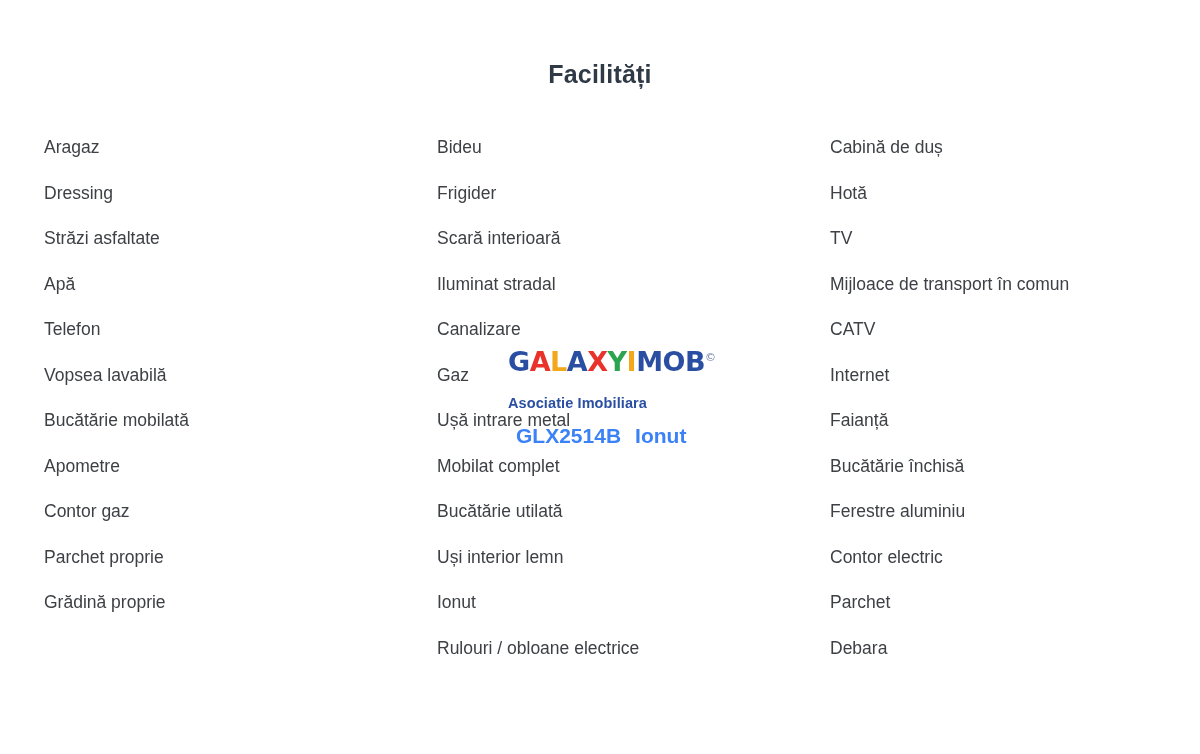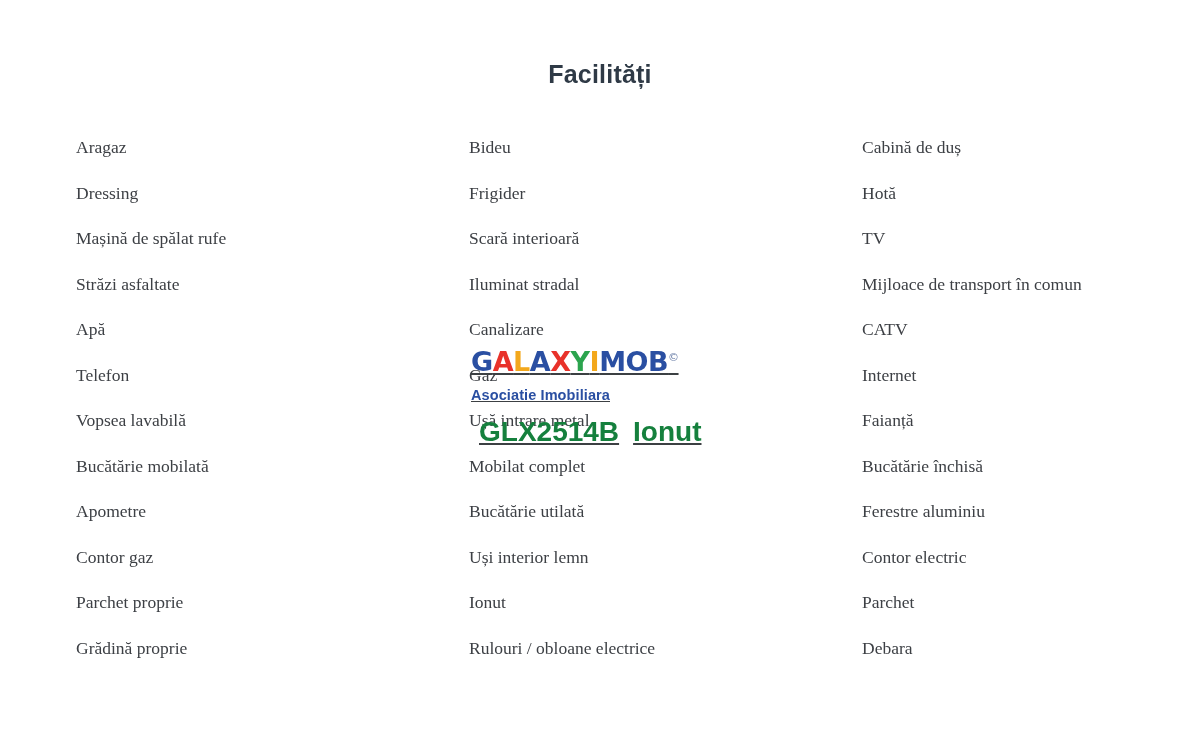--- a/index.html
+++ b/index.html
@@ -26,45 +26,43 @@
     font-size: 25px;
     font-weight: bold;
     color: #2f3a46;
     margin: 0;
     padding-top: 60px;
     letter-spacing: 0.2px;
   }
   .facilities-grid {
     display: grid;
     grid-template-columns: 393px 393px 393px;
-    padding-left: 76px;
+    padding-left: 44px;
     padding-top: 36px;
     box-sizing: border-box;
-    font-family: Liberation Serif, serif;
   }
   .facility-column {
     display: flex;
     flex-direction: column;
   }
   .facility-item {
     font-size: 17.5px;
     line-height: 45.5px;
     color: #3d4045;
     white-space: nowrap;
     font-weight: 400;
   }
   
   .watermark {
     position: absolute;
-    left: 471px;
+    left: 508px;
     top: 348px;
     width: 230px;
     pointer-events: none;
     user-select: none;
-    text-decoration: underline;
   }
   .wm-logo {
     font-size: 27px;
     font-weight: bold;
     letter-spacing: -0.5px;
     line-height: 1;
     white-space: nowrap;
     font-family: "DejaVu Sans", sans-serif;
   }
   .wm-logo .c1 { color: #2a4fa2; }
@@ -75,53 +73,52 @@
   .wm-logo .c6 { color: #2ba44e; }
   .wm-logo .c7 { color: #f3a81c; }
   .wm-logo .c8 { color: #2a4fa2; }
   .wm-reg {
     font-size: 11px;
     vertical-align: super;
     color: #6b7fa8;
     font-weight: normal;
   }
   .wm-sub {
-    margin-top: 12px;
+    margin-top: 20px;
     font-size: 14.5px;
     font-weight: bold;
     color: #2a4fa2;
     font-family: "Liberation Sans", sans-serif;
     letter-spacing: 0.1px;
   }
   .wm-code {
     margin-top: 13px;
     margin-left: 8px;
-    font-size: 28px;
+    font-size: 21px;
     font-weight: bold;
-    color: #15803d;
+    color: #3b82f6;
     white-space: nowrap;
     font-family: "Liberation Sans", sans-serif;
   }
   .wm-code .agent {
     margin-left: 14px;
   }
 </style>
 </head>
 <body>
 
 <div class="page">
 
   <h1 class="page-title">Facilități</h1>
 
   <div class="facilities-grid">
 
     <div class="facility-column">
       <span class="facility-item">Aragaz</span>
       <span class="facility-item">Dressing</span>
-      <span class="facility-item">Mașină de spălat rufe</span>
       <span class="facility-item">Străzi asfaltate</span>
       <span class="facility-item">Apă</span>
       <span class="facility-item">Telefon</span>
       <span class="facility-item">Vopsea lavabilă</span>
       <span class="facility-item">Bucătărie mobilată</span>
       <span class="facility-item">Apometre</span>
       <span class="facility-item">Contor gaz</span>
       <span class="facility-item">Parchet proprie</span>
       <span class="facility-item">Grădină proprie</span>
     </div>

